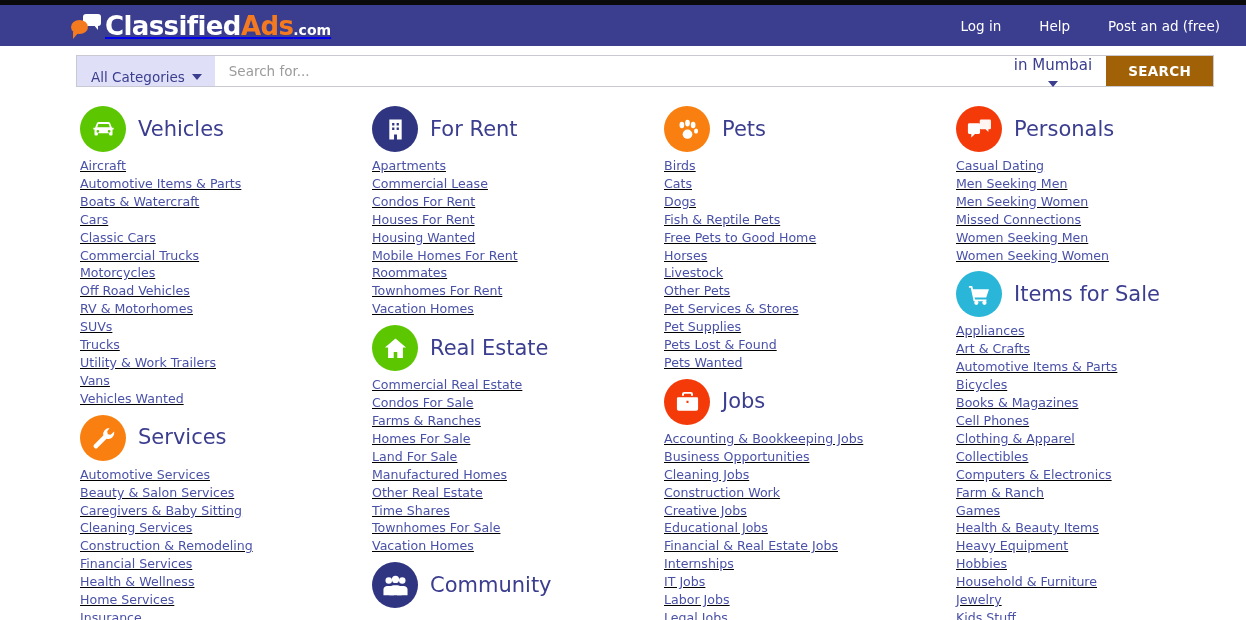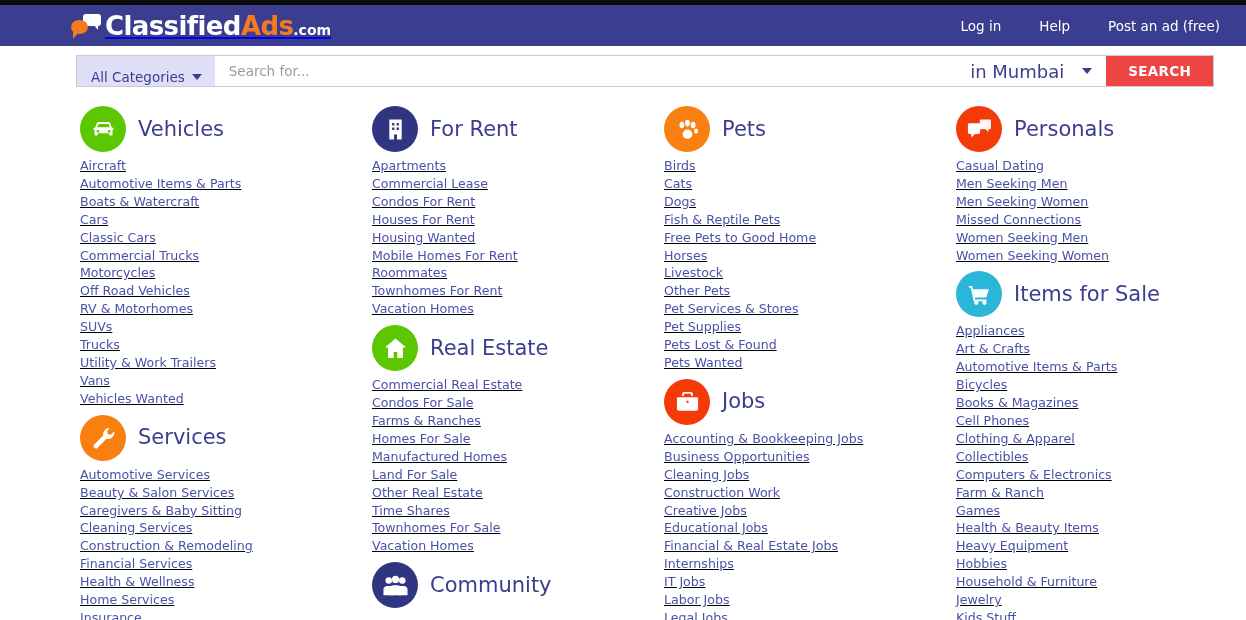--- a/index.html
+++ b/index.html
@@ -137,29 +137,30 @@
     padding: 0 14px;
     font-size: 13.5px;
     color: #333;
     font-family: "DejaVu Sans", "Liberation Sans", sans-serif;
     background: transparent;
   }
   .search-input::placeholder { color: #9b9b9b; }
   .loc-select {
     display: flex;
     align-items: center;
-    gap: 18px;
+    gap: 7px;
     padding: 0 14px;
     color: #3b3d8f;
-    font-size: 18px;
+    font-size: 15px;
     white-space: nowrap;
     cursor: pointer;
+    flex-direction: column;
   }
   .search-btn {
-    background: #ef4444;
+    background: #a16207;
     color: #ffffff;
     border: none;
     font-size: 13.5px;
     font-weight: bold;
     letter-spacing: 0.3px;
     padding: 0 22px;
     cursor: pointer;
     font-family: "DejaVu Sans", "Liberation Sans", sans-serif;
   }
 
@@ -320,22 +321,22 @@
               <path d="M12 3 2.6 11.2h2.8v9.2h5v-5.4h3.2v5.4h5v-9.2h2.8z"></path>
             </svg>
           </div>
           <div class="cat-title">Real Estate</div>
         </div>
         <ul class="cat-links">
           <li><a href="#">Commercial Real Estate</a></li>
           <li><a href="#">Condos For Sale</a></li>
           <li><a href="#">Farms &amp; Ranches</a></li>
           <li><a href="#">Homes For Sale</a></li>
+          <li><a href="#">Land For Sale</a></li>
           <li><a href="#">Manufactured Homes</a></li>
-          <li><a href="#">Land For Sale</a></li>
           <li><a href="#">Other Real Estate</a></li>
           <li><a href="#">Time Shares</a></li>
           <li><a href="#">Townhomes For Sale</a></li>
           <li><a href="#">Vacation Homes</a></li>
         </ul>
       </div>
       <div class="cat-block">
         <div class="cat-head">
           <div class="cat-icon" style="background: rgb(47, 53, 128);">
             <svg xmlns="http://www.w3.org/2000/svg" viewBox="0 0 24 24" width="27" height="27" fill="#fff">

